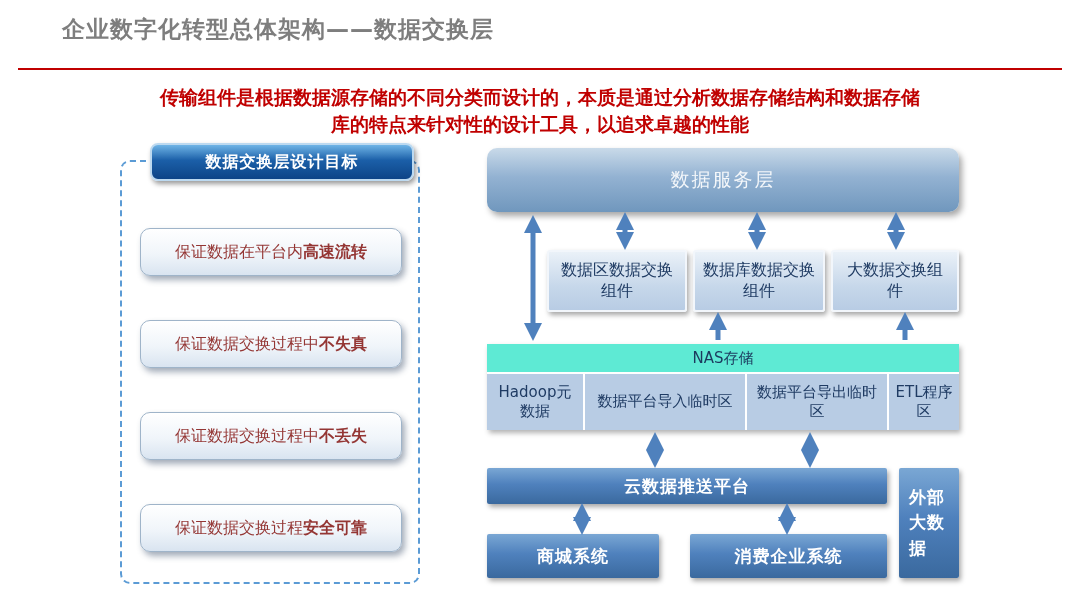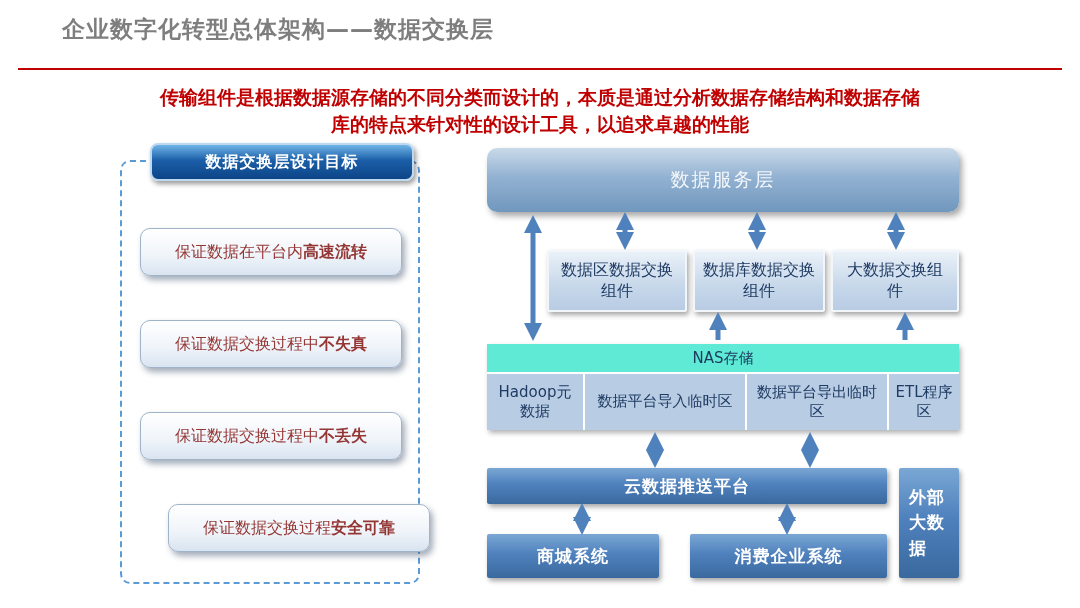--- a/index.html
+++ b/index.html
@@ -23,21 +23,21 @@
                   background:linear-gradient(180deg,#6fb4e6 0%,#1b5fa8 45%,#0d4487 100%);
                   border:2px solid #bcd9f0; border-radius:8px;
                   box-shadow:2px 3px 5px rgba(0,0,0,.4);font-family:Liberation Mono, monospace; }
   .goal { position:absolute; left:18px; width:262px; height:48px;
           display:flex; align-items:center; justify-content:center;
           background:linear-gradient(180deg,#ffffff 0%,#f0f5fa 55%,#d9e4f0 100%);
           border:1px solid #9fb4c9; border-radius:10px;
           box-shadow:3px 4px 6px rgba(50,70,100,.45);
           color:#943634; font-size:16px; }
   .goal b { font-weight:800; }
-  .g1 { top:66px; } .g2 { top:158px; } .g3 { top:250px; } .g4 { top:342px;margin-left:28px; }
+  .g1 { top:66px; } .g2 { top:158px; } .g3 { top:250px; } .g4 { top:342px; }
 
   
   .svc { position:absolute; left:487px; top:148px; width:472px; height:64px;
          border-radius:10px;
          background:linear-gradient(180deg,#c9dae9 0%,#93b2d2 45%,#7097bd 100%);
          box-shadow:3px 4px 6px rgba(0,0,0,.35);
          display:flex; align-items:center; justify-content:center;
          color:#f4f7fa; font-size:19px; letter-spacing:2px;font-family:Liberation Mono, monospace; }
 
   .comp { position:absolute; top:250px; height:62px;

